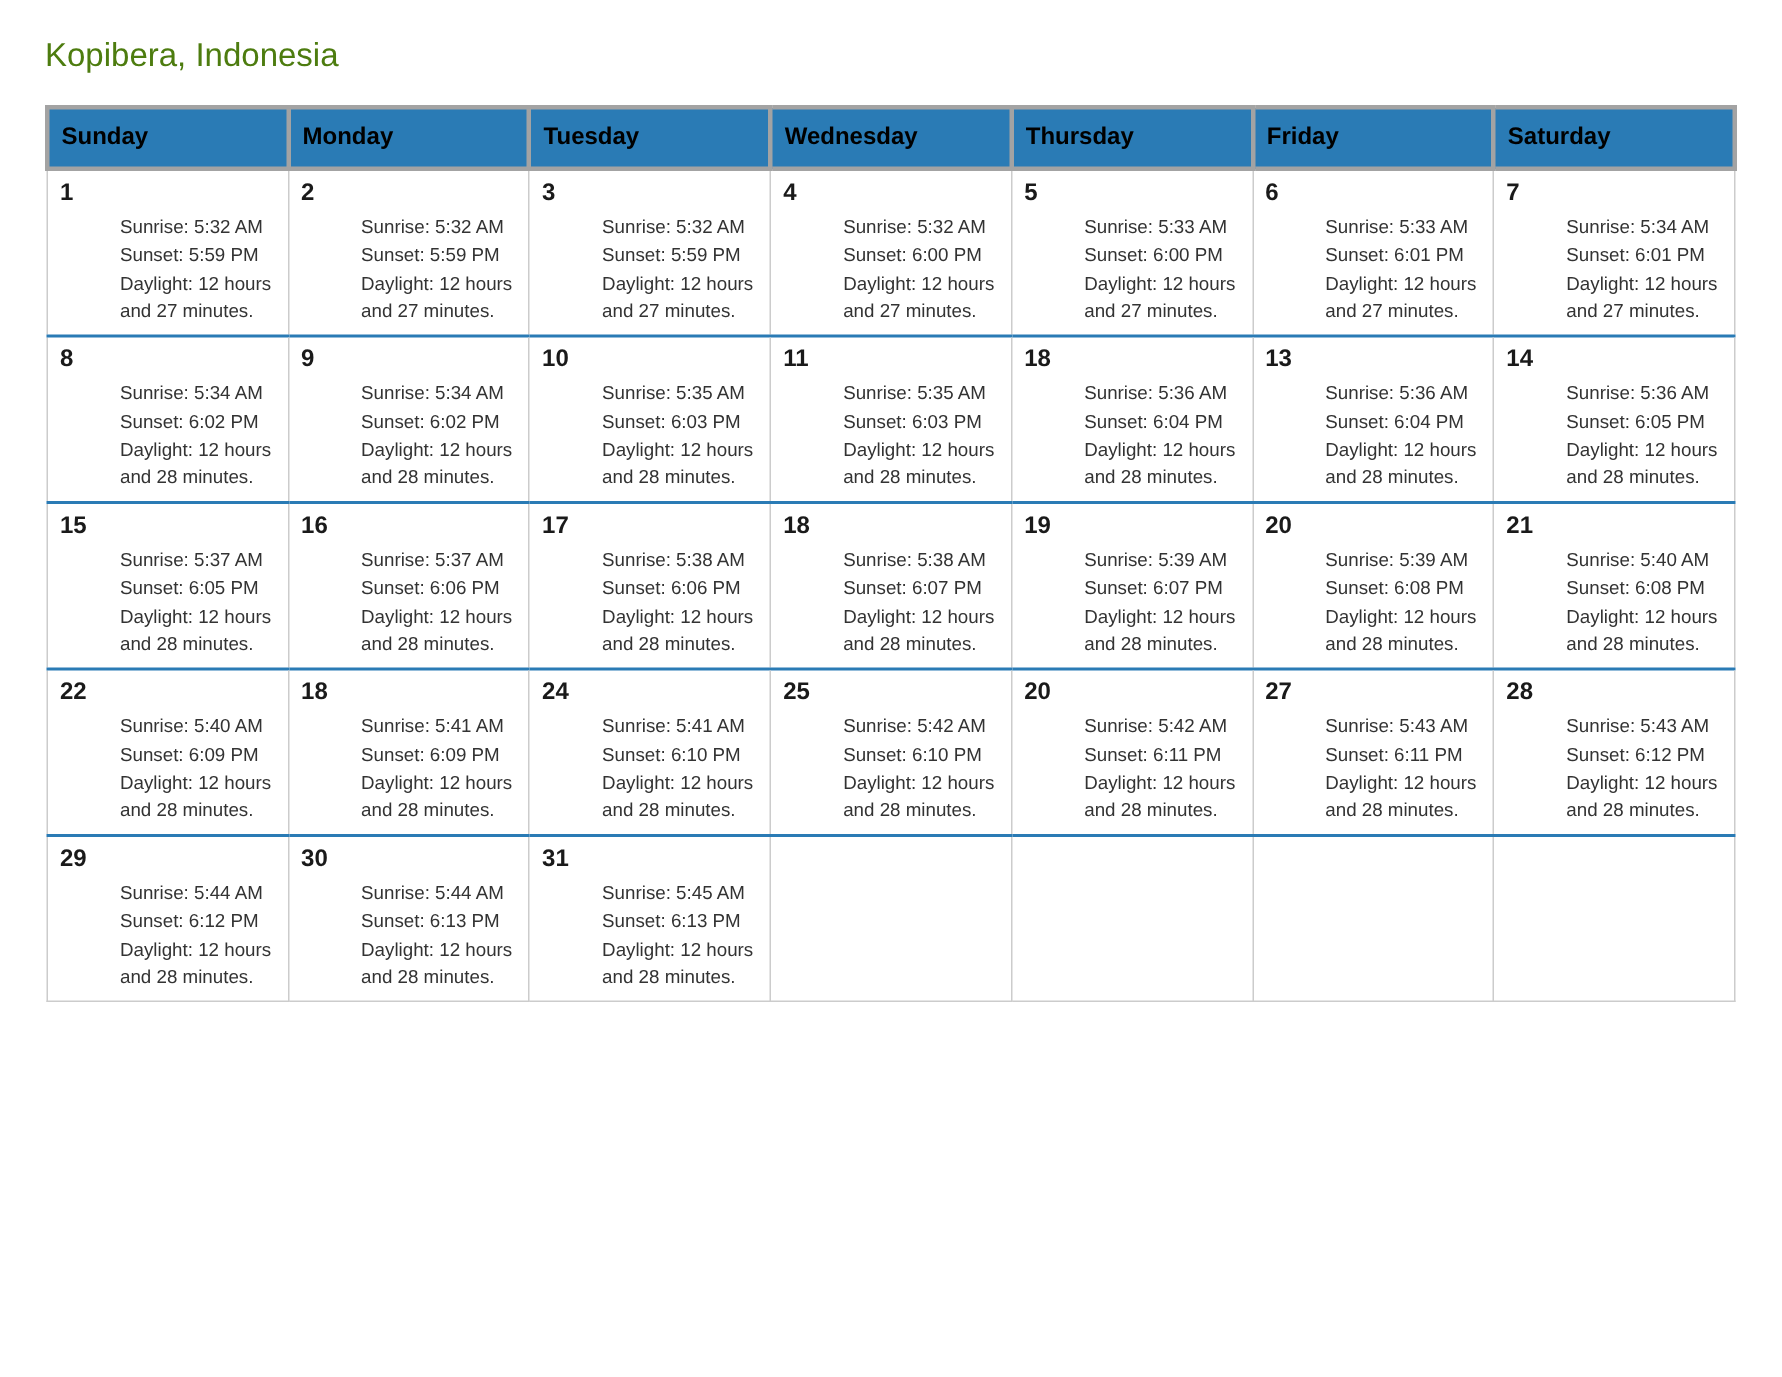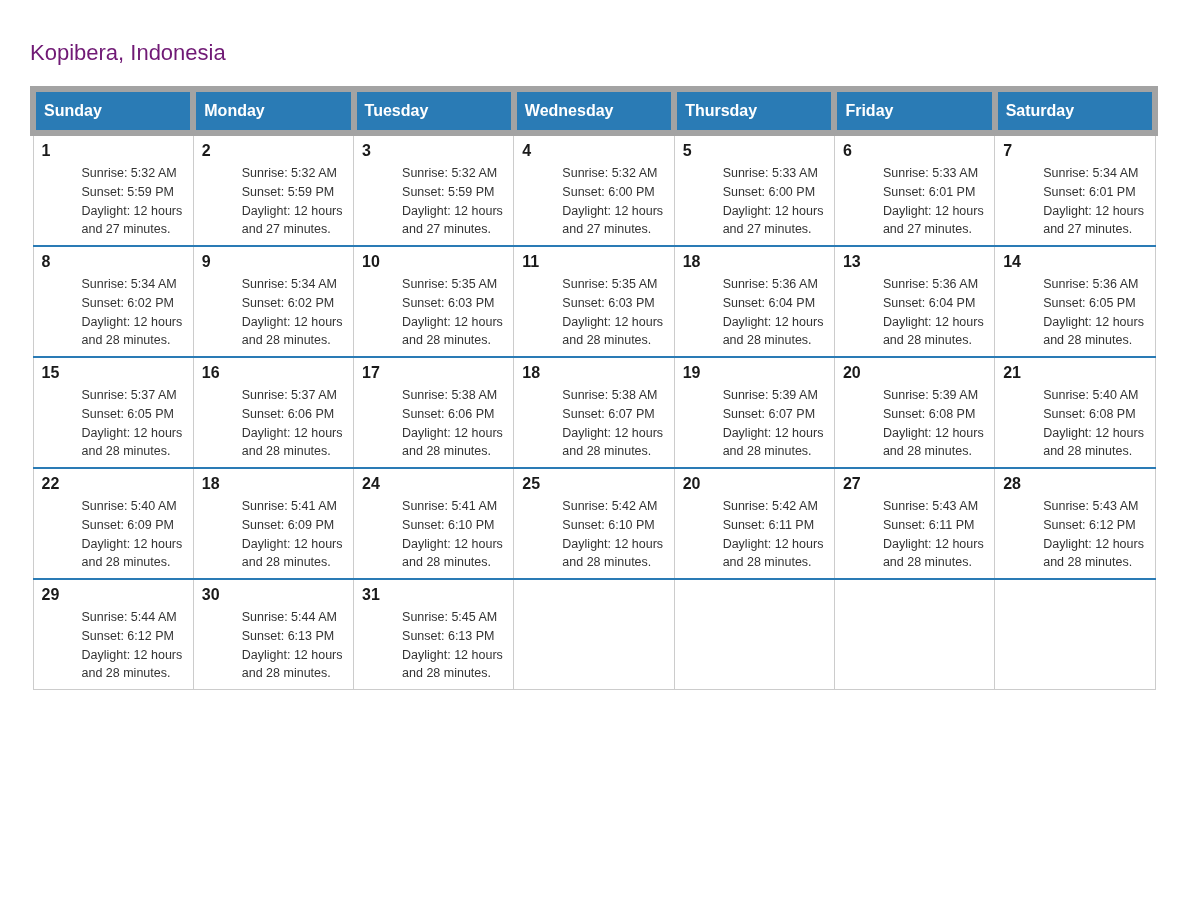--- a/index.html
+++ b/index.html
@@ -25,35 +25,35 @@
       text-align: right;
     }
     .month-title {
       font-size: 52px;
       font-weight: bold;
       color: #1a1a1a;
       line-height: 1.1;
     }
     .location {
       font-size: 22px;
-      color: #701a75;
-      margin-top: 20px;
+      color: #4d7c0f;
+      margin-top: 4px;
     }
     .calendar {
       width: 100%;
       border-collapse: collapse;
     }
     .calendar th {
       background: #2a7bb5;
-      color: #ffffff;
+      color: #000000;
       font-size: 16px;
       font-weight: bold;
       padding: 10px 8px;
       text-align: left;
-      border: 6px solid #a3a3a3;
+      border: 3px solid #a3a3a3;
     }
     .calendar td {
       vertical-align: top;
       border: 1px solid #ccc;
       padding: 6px 8px;
       width: calc(100% / 7);
       min-height: 100px;
       font-size: 13px;
       color: #222;
       background: #fff;

